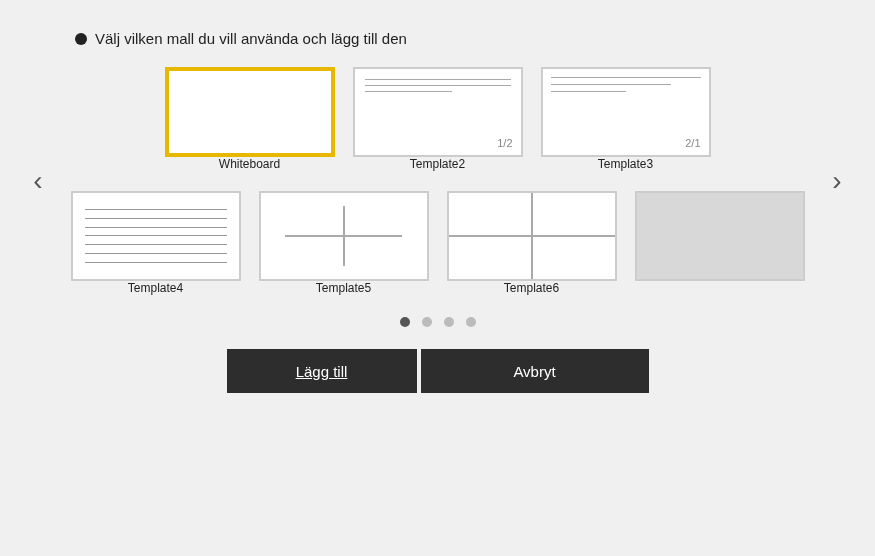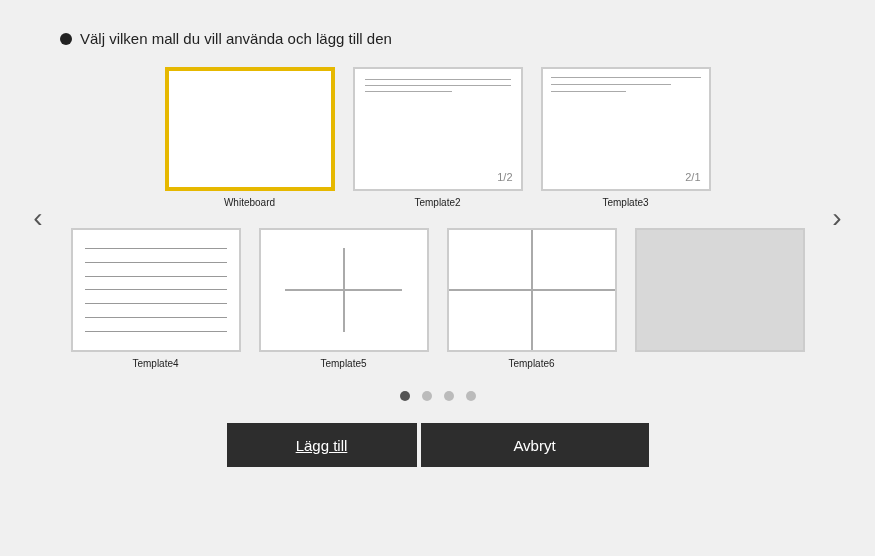--- a/index.html
+++ b/index.html
@@ -14,21 +14,21 @@
       align-items: center;
       overflow: hidden;
     }
 
     .instruction-row {
       display: flex;
       align-items: center;
       gap: 8px;
       margin-top: 30px;
       align-self: flex-start;
-      padding-left: 60px;
+      padding-left: 75px;
     }
 
     .bullet-icon {
       width: 12px;
       height: 12px;
       background: #222;
       border-radius: 50%;
       flex-shrink: 0;
     }
 
@@ -76,21 +76,21 @@
 
     .template-item {
       display: flex;
       flex-direction: column;
       align-items: center;
       cursor: pointer;
     }
 
     .template-thumb {
       width: 170px;
-      height: 124px;
+      height: 90px;
       border: 2px solid #ccc;
       background: #fff;
       position: relative;
       overflow: hidden;
     }
 
     .template-thumb.selected {
       border: 4px solid #e6b800;
     }
 
@@ -98,22 +98,22 @@
       background: #1a3025;
       border-color: #1a3025;
     }
 
     .template-thumb.light-gray {
       background: #d8d8d8;
       border-color: #ccc;
     }
 
     .template-label {
-      margin-top: 6px;
-      font-size: 10px;
+      margin-top: 0;
+      font-size: 12px;
       color: #222;
     }
 
     
     .t2-lines {
       position: absolute;
       top: 10px;
       left: 10px;
       right: 10px;
     }

